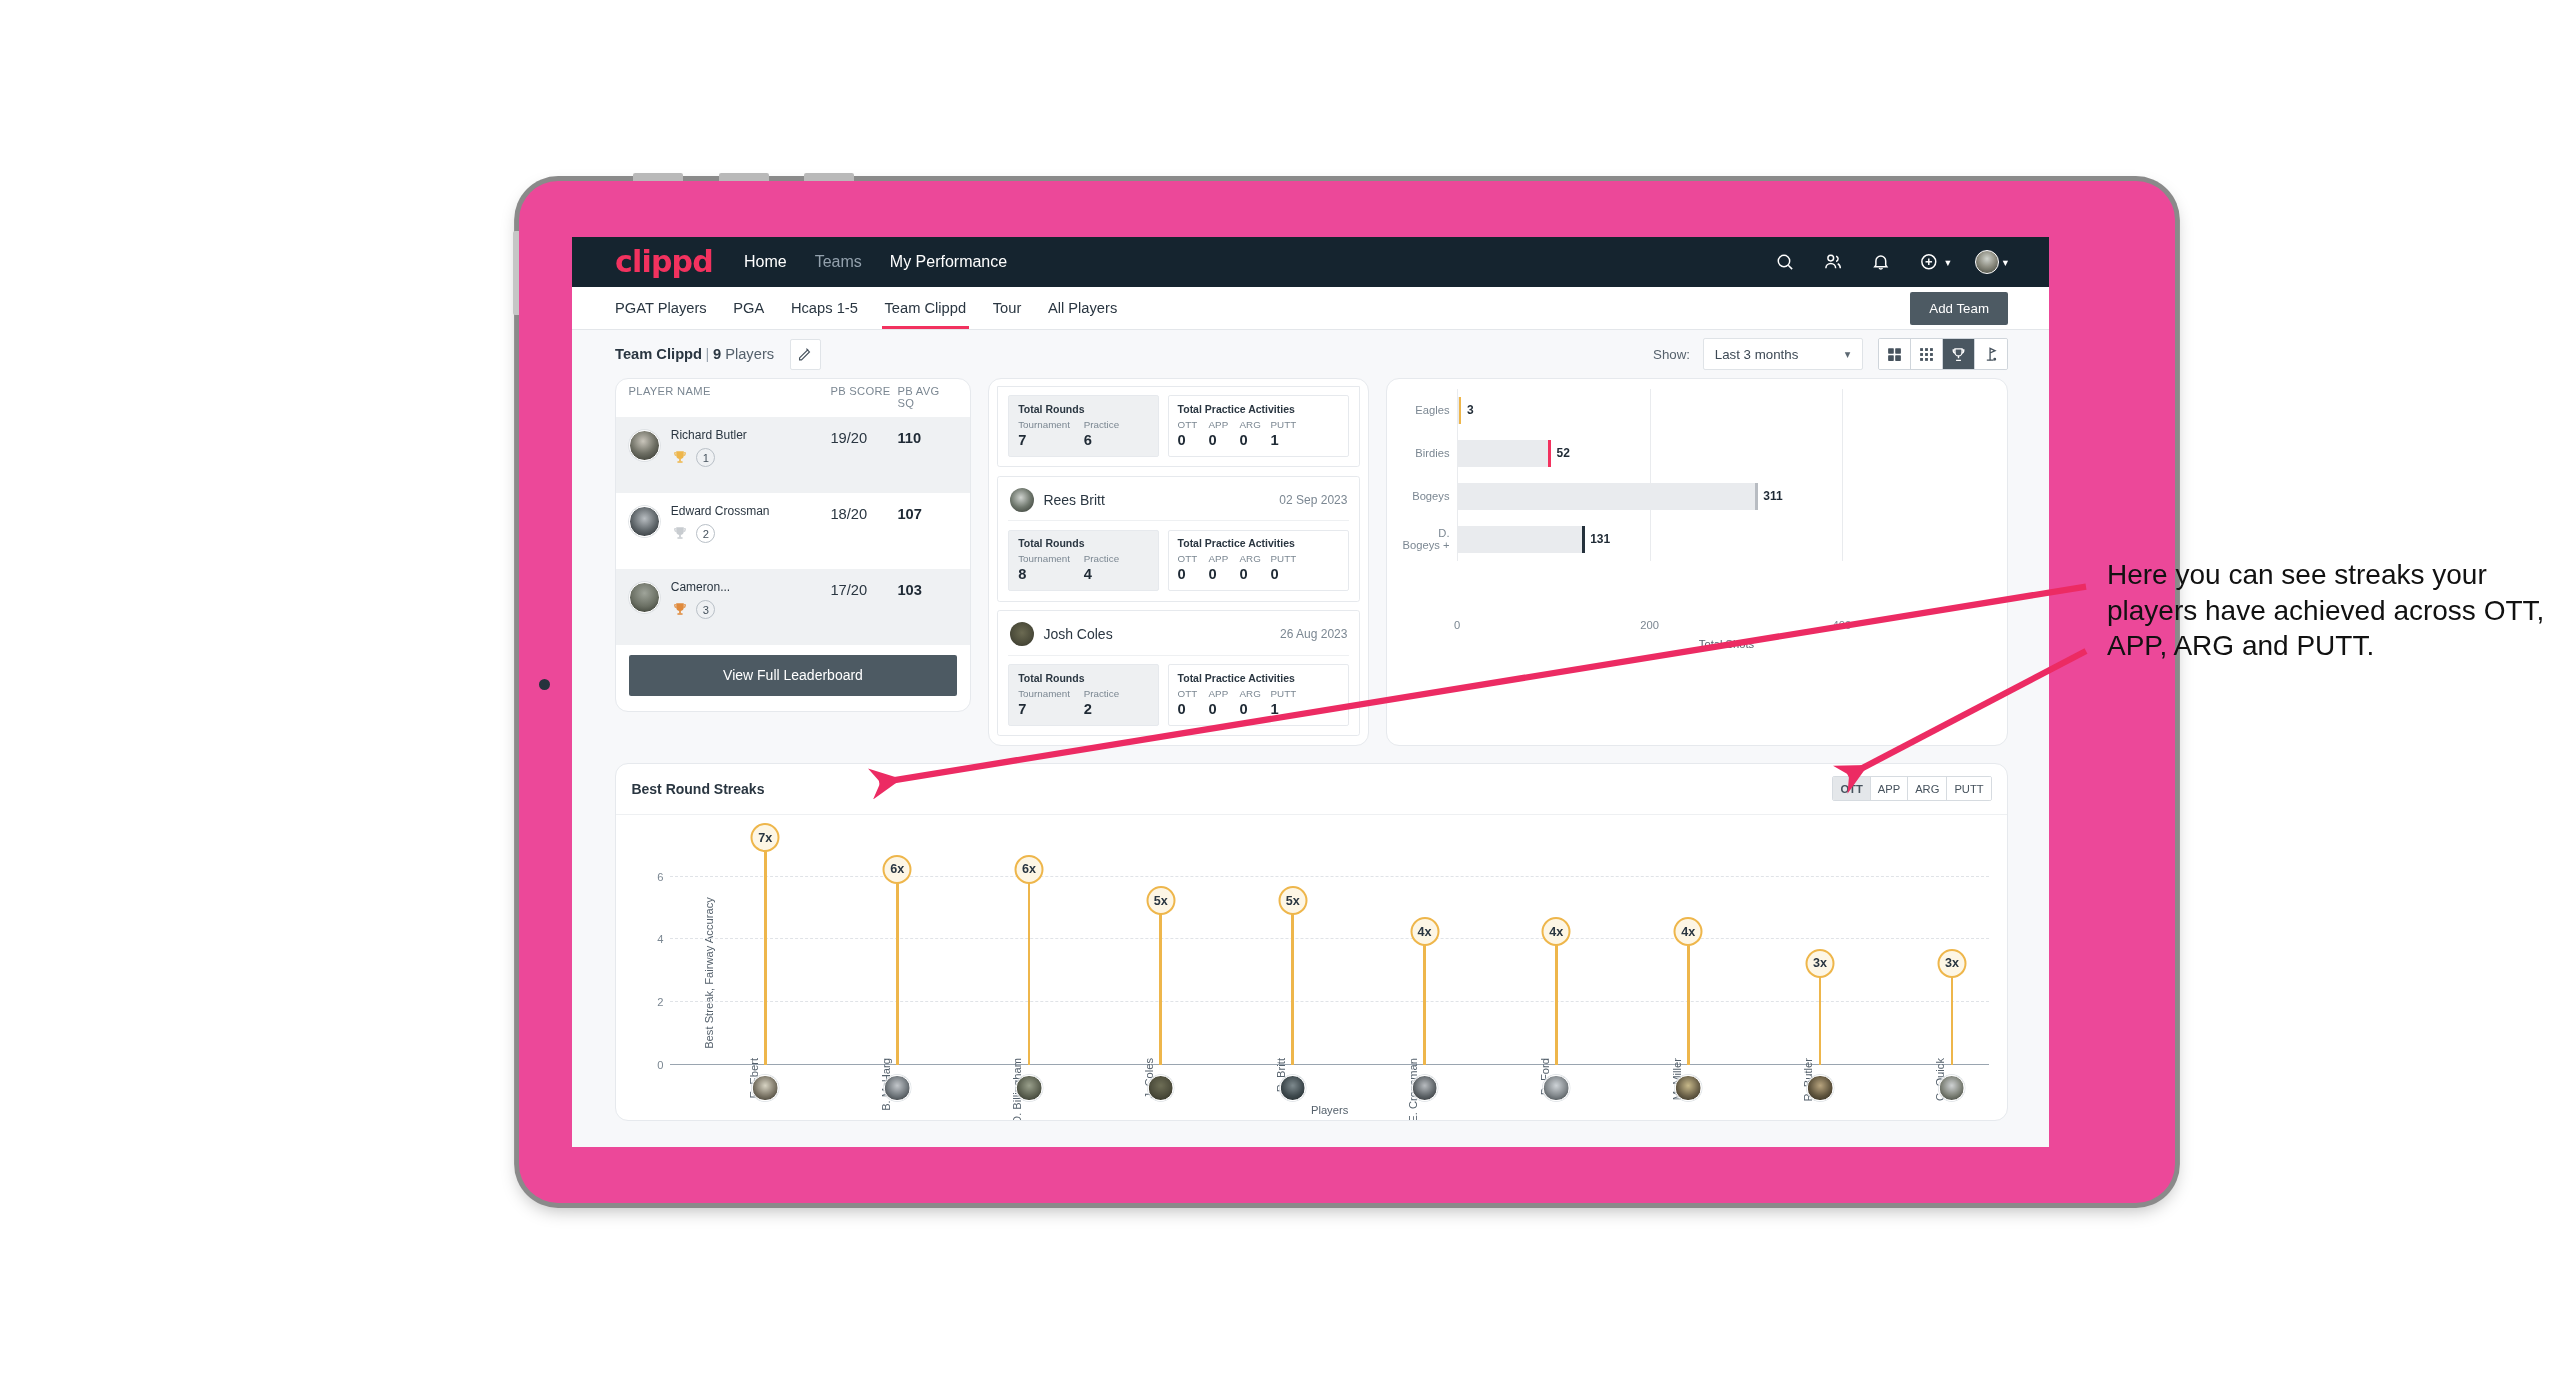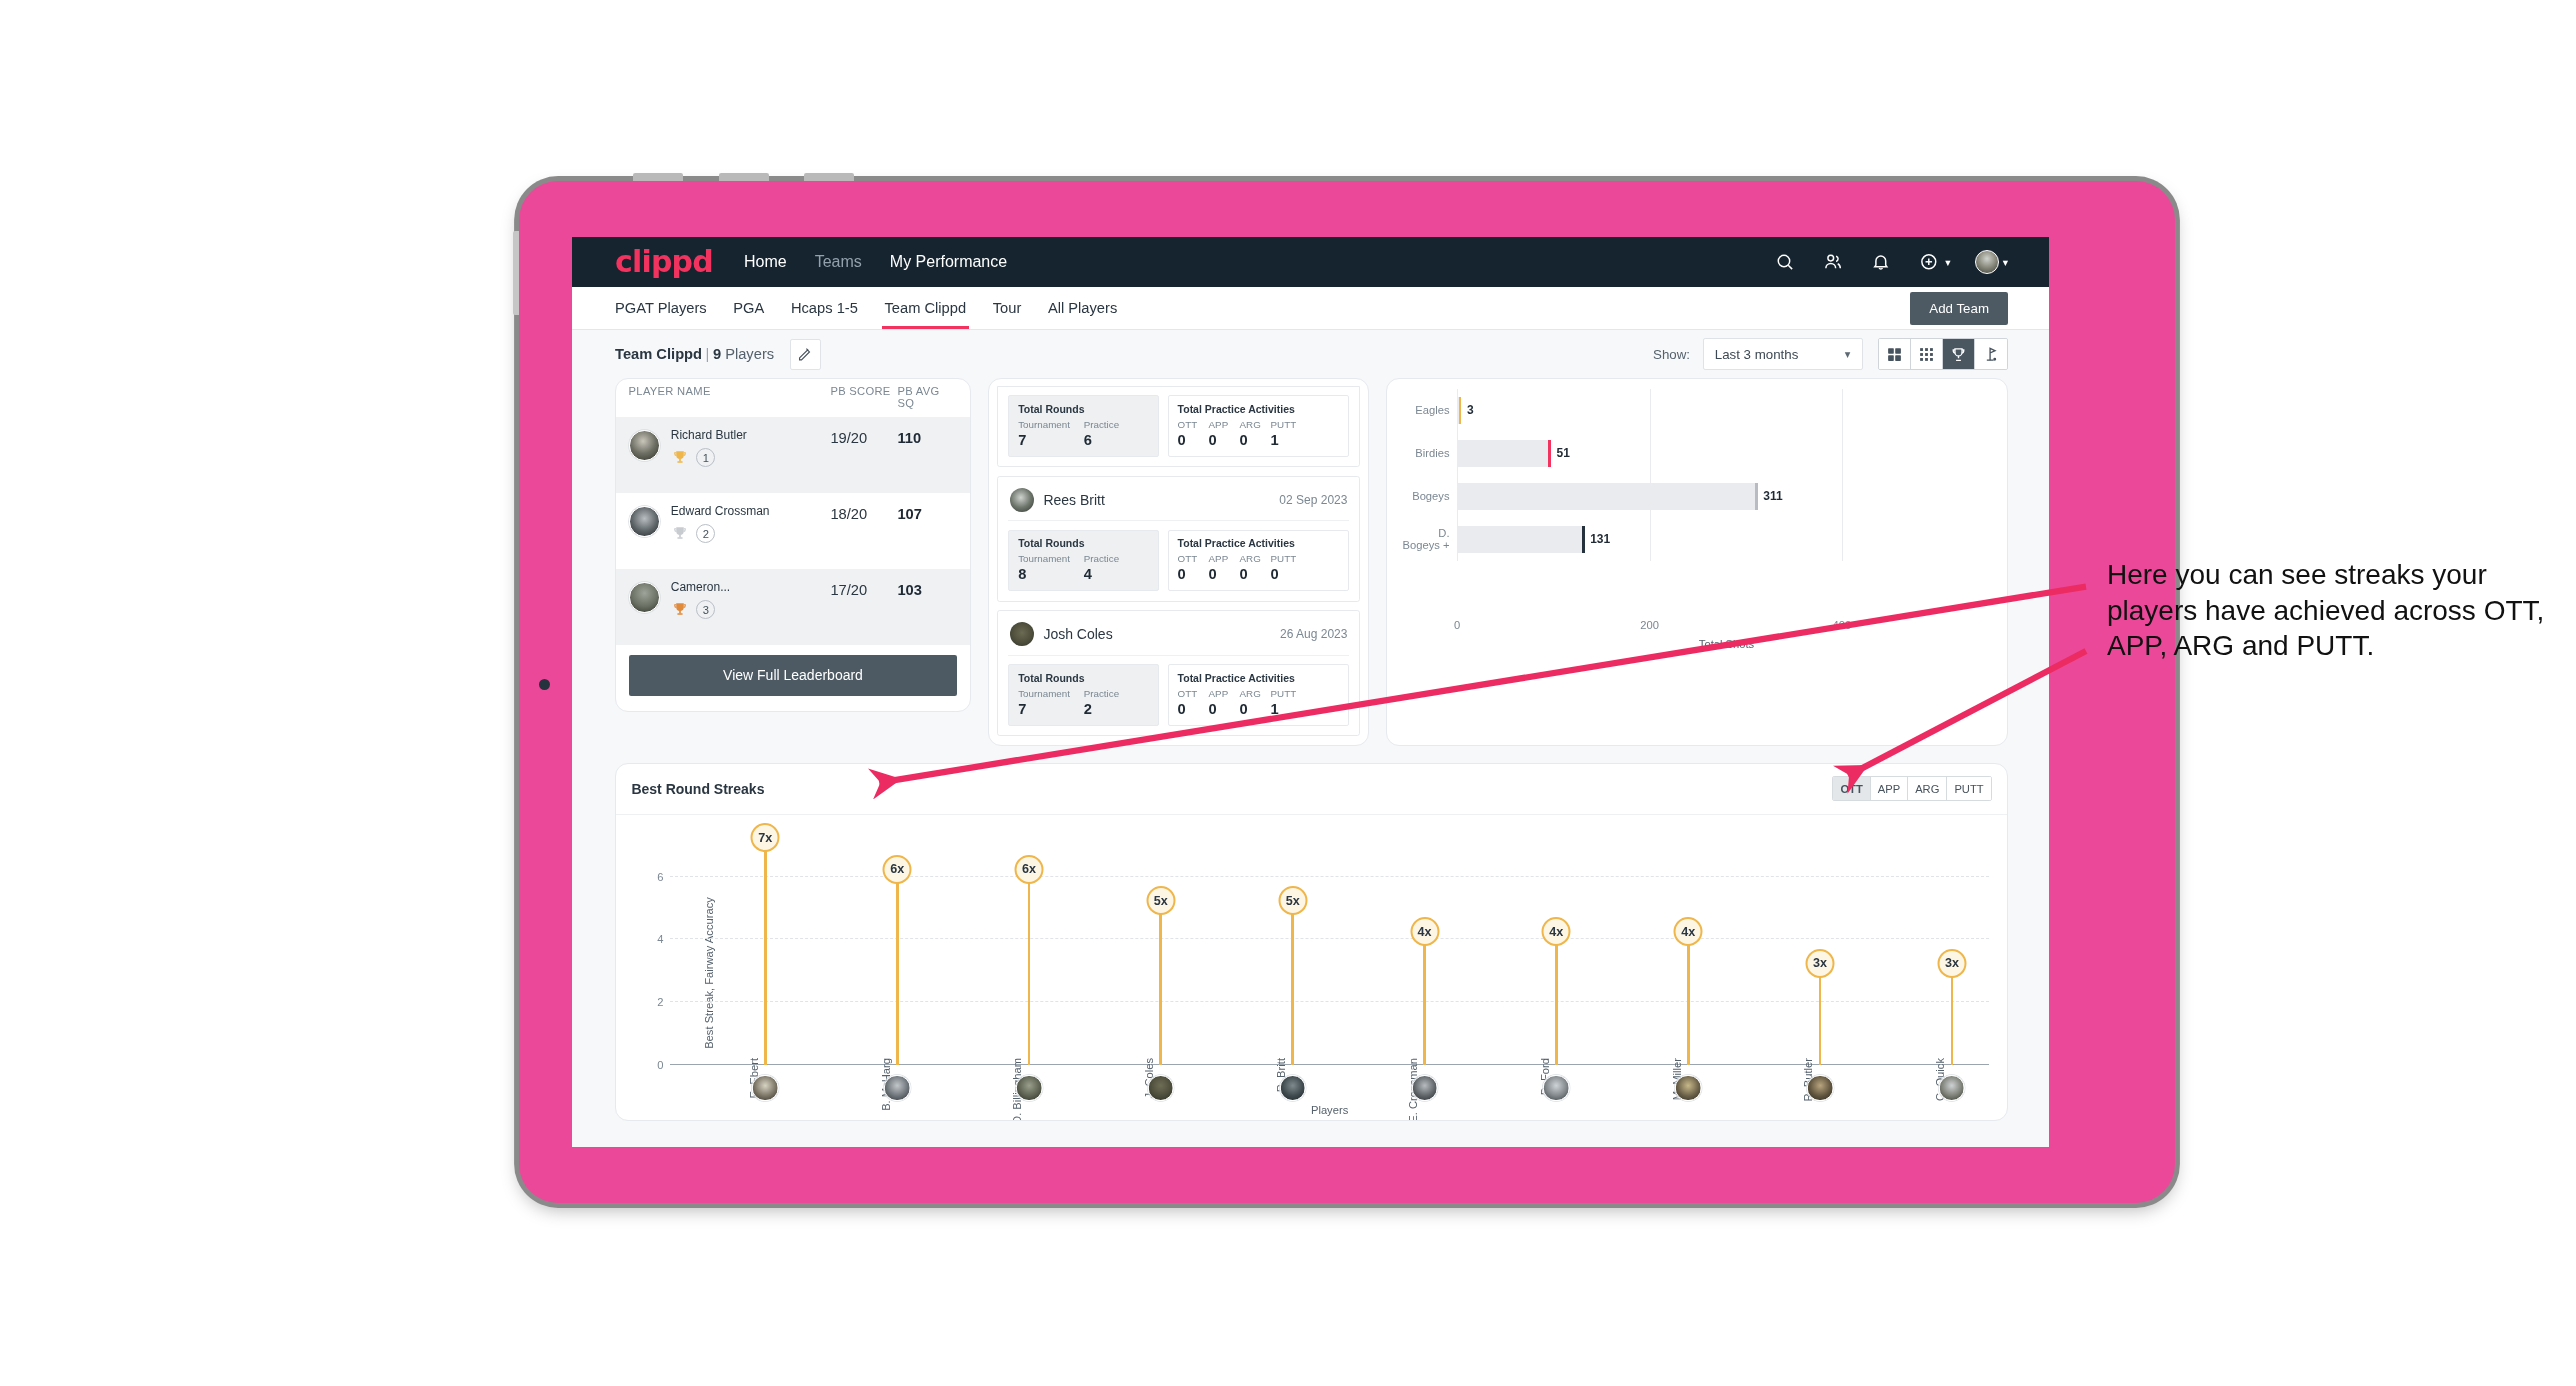--- a/index.html
+++ b/index.html
@@ -637,21 +637,21 @@
                 </div>
               </div>
               <div class="shots-row">
                 <div class="shots-label">Birdies</div>
                 <div class="shots-track">
                   <div class="shots-gridline" style="left: 0%;"></div>
                   <div class="shots-gridline" style="left: 35.7143%;"></div>
                   <div class="shots-gridline" style="left: 71.4286%;"></div>
                   <div class="shots-bar" style="width: 17.1429%;"></div>
                   <div class="shots-cap" style="left: calc(17.1429% - 1.4px); background: rgb(242, 50, 95);"></div>
-                  <div class="shots-val" style="left: calc(17.1429% + 7px);">51</div>
+                  <div class="shots-val" style="left: calc(17.1429% + 7px);">52</div>
                 </div>
               </div>
               <div class="shots-row">
                 <div class="shots-label">Bogeys</div>
                 <div class="shots-track">
                   <div class="shots-gridline" style="left: 0%;"></div>
                   <div class="shots-gridline" style="left: 35.7143%;"></div>
                   <div class="shots-gridline" style="left: 71.4286%;"></div>
                   <div class="shots-bar" style="width: 55.5357%;"></div>
                   <div class="shots-cap" style="left: calc(55.5357% - 1.4px); background: rgb(184, 188, 194);"></div>

